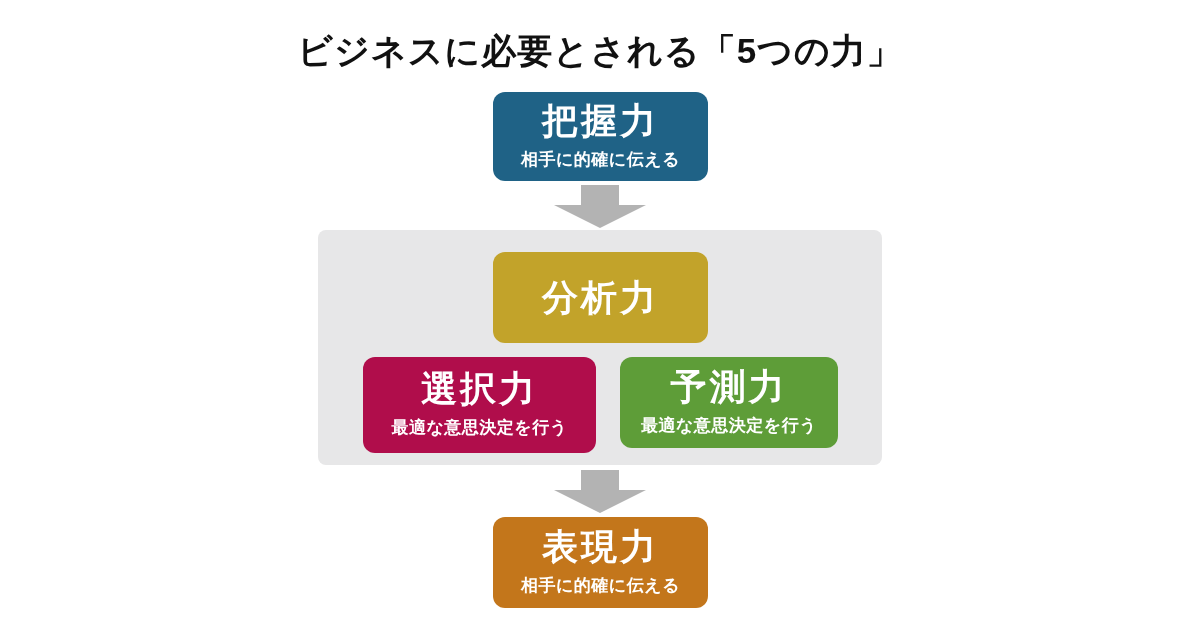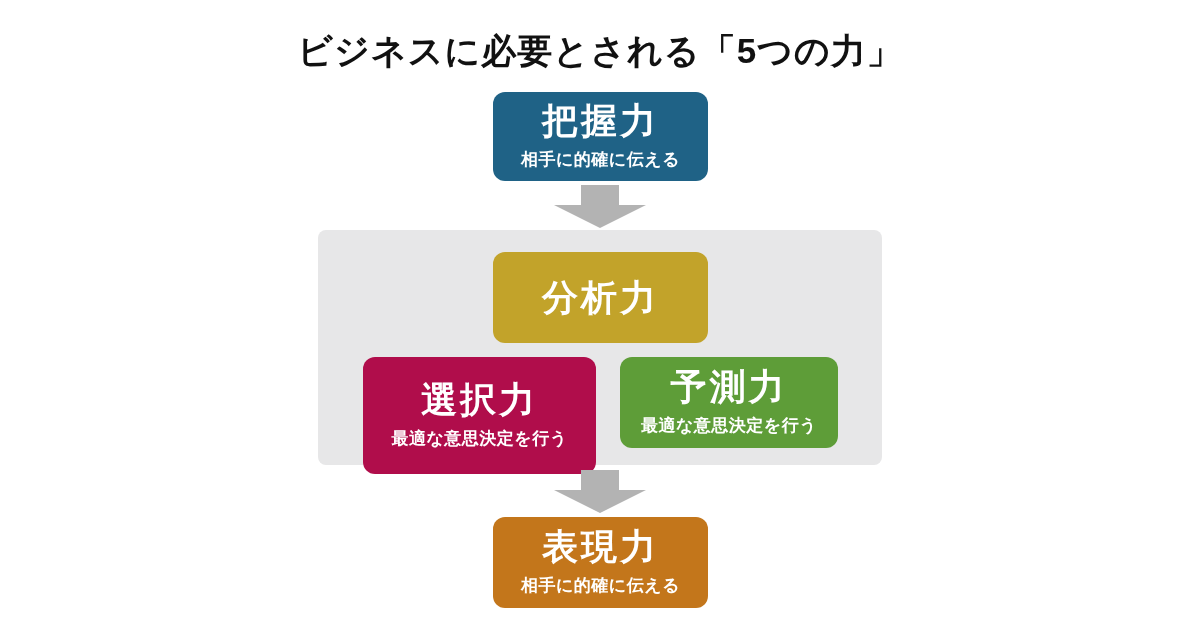--- a/index.html
+++ b/index.html
@@ -18,21 +18,21 @@
   }
   .card{
     position:absolute; border-radius:12px; color:#ffffff;
     display:flex; flex-direction:column; align-items:center; justify-content:center;
     text-align:center;
   }
   .card-title{ font-size:36px; font-weight:900; line-height:1; letter-spacing:3px; }
   .card-desc{ font-size:17px; font-weight:700; margin-top:9px; letter-spacing:0.5px; }
   .card-blue   { left:493px; top:92px;  width:215px; height:89px; background:var(--blue); }
   .card-gold   { left:175px; top:22px;  width:215px; height:91px; background:var(--gold); }
-  .card-crimson{ left:45px;  top:127px; width:233px; height:117px; background:var(--crimson); }
+  .card-crimson{ left:45px;  top:127px; width:233px; height:96px; background:var(--crimson); }
   .card-green  { left:302px; top:127px; width:218px; height:91px; background:var(--green); }
   .card-orange { left:493px; top:517px; width:215px; height:91px; background:var(--orange); }
   .panel{
     position:absolute; left:318px; top:230px; width:564px; height:235px;
     background:var(--panel); border-radius:8px;
   }
   .arrow{ position:absolute; left:554px; width:92px; }
   .arrow-1{ top:185px; }
   .arrow-2{ top:470px; }
   .arrow .stem{ width:38px; height:20px; background:var(--arrow); margin:0 auto; }

